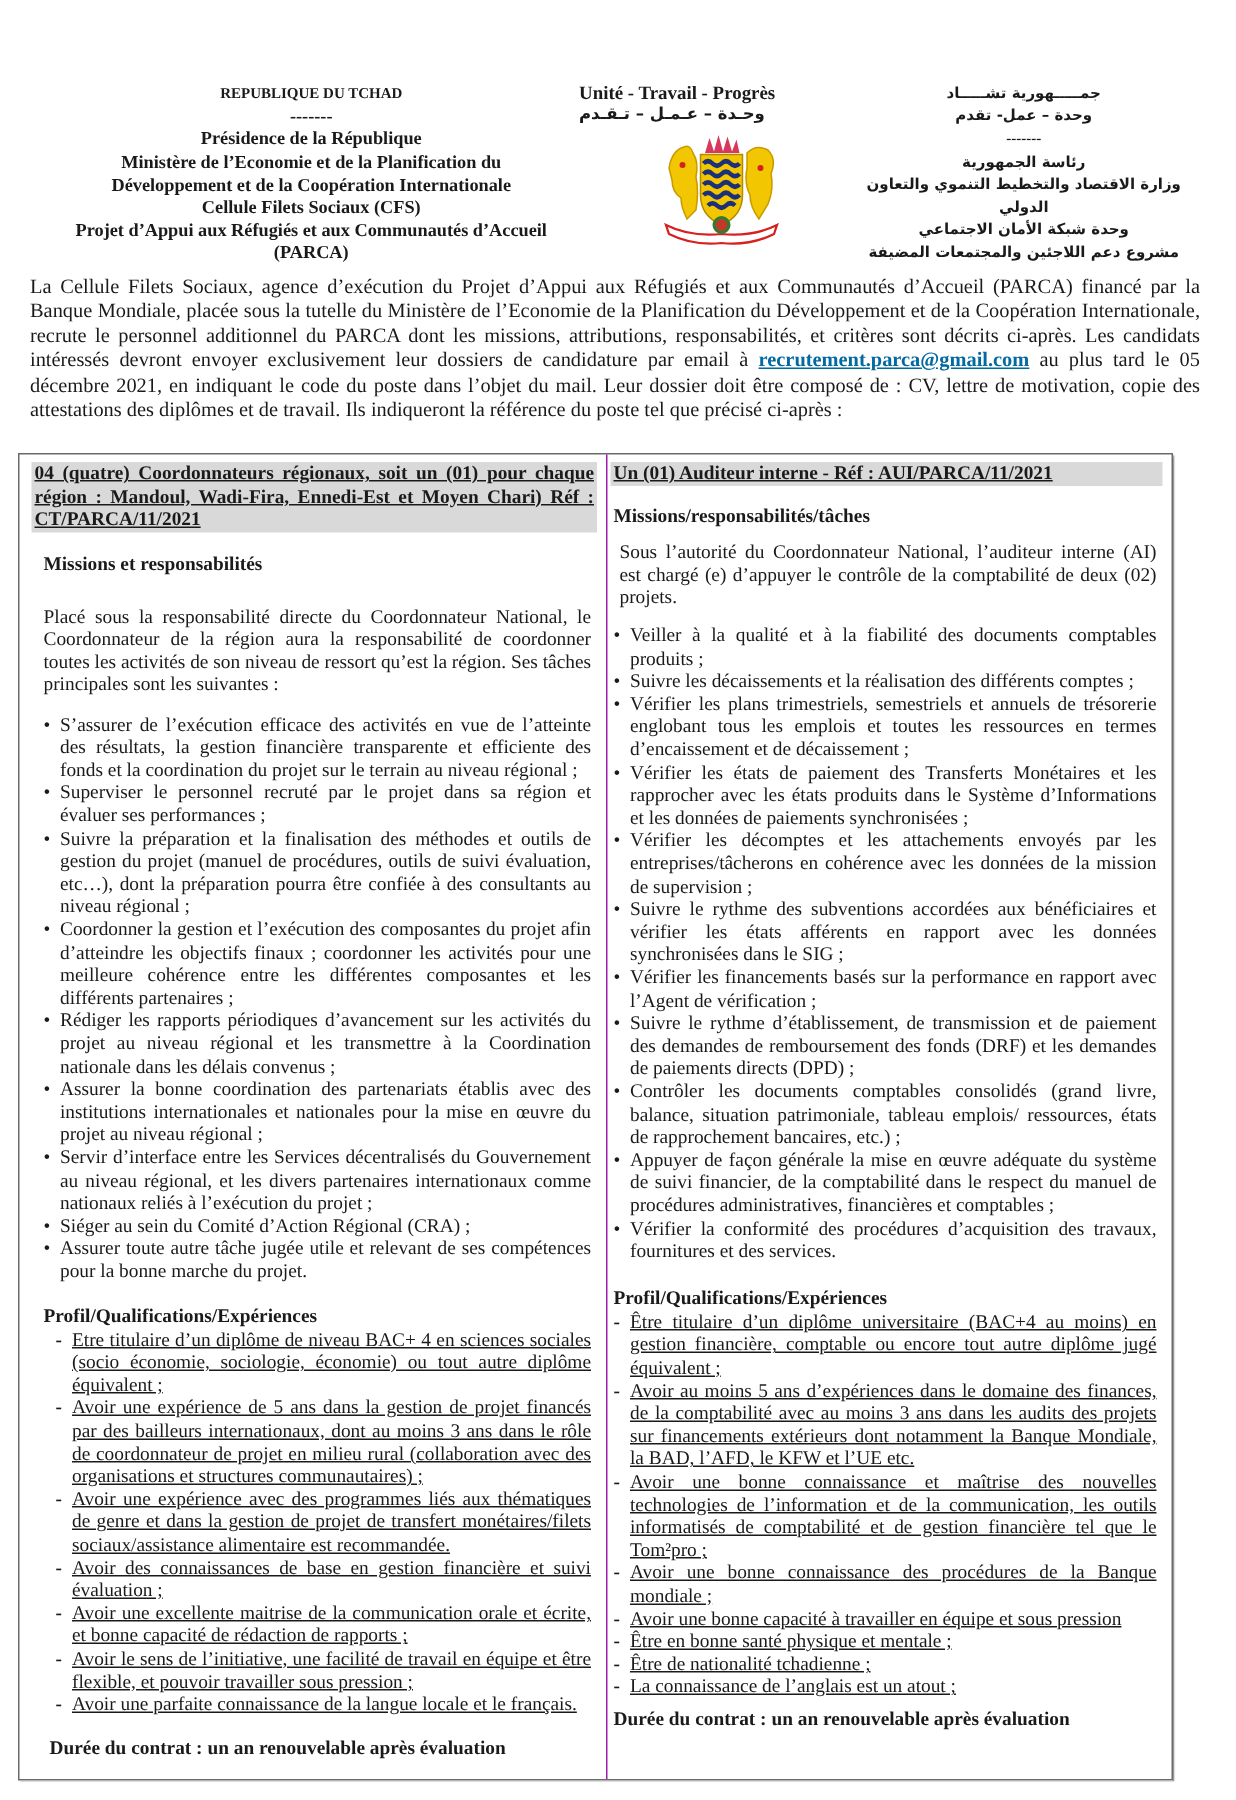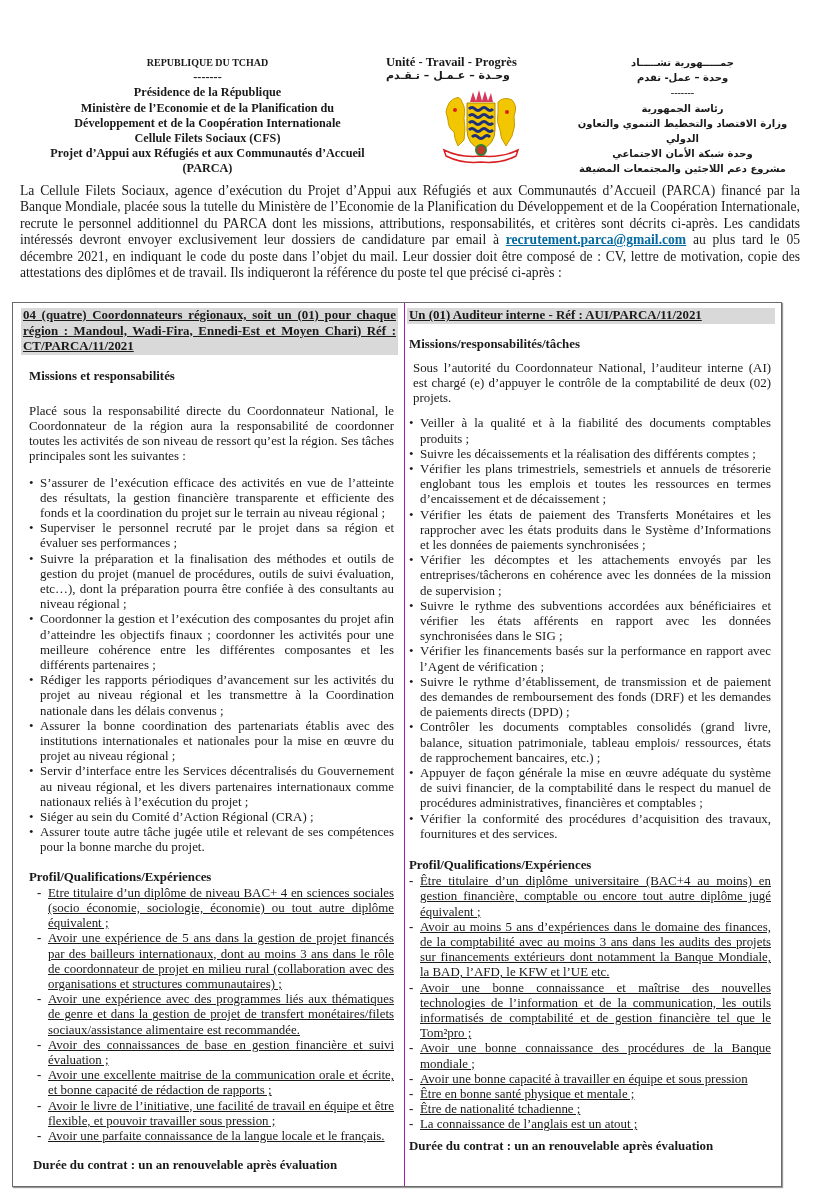--- a/index.html
+++ b/index.html
@@ -128,21 +128,21 @@
       <li>Siéger au sein du Comité d’Action Régional (CRA) ;</li>
       <li>Assurer toute autre tâche jugée utile et relevant de ses compétences pour la bonne marche du projet.</li>
     </ul>
     <div class="prof-title">Profil/Qualifications/Expériences</div>
     <ul class="dashes">
       <li>Etre titulaire d’un diplôme de niveau BAC+ 4 en sciences sociales (socio économie, sociologie, économie) ou tout autre diplôme équivalent ;</li>
       <li>Avoir une expérience de 5 ans dans la gestion de projet financés par des bailleurs internationaux, dont au moins 3 ans dans le rôle de coordonnateur de projet en milieu rural (collaboration avec des organisations et structures communautaires) ;</li>
       <li>Avoir une expérience avec des programmes liés aux thématiques de genre et dans la gestion de projet de transfert monétaires/filets sociaux/assistance alimentaire est recommandée.</li>
       <li>Avoir des connaissances de base en gestion financière et suivi évaluation ;</li>
       <li>Avoir une excellente maitrise de la communication orale et écrite, et bonne capacité de rédaction de rapports ;</li>
-      <li>Avoir le livre de l’initiative, une facilité de travail en équipe et être flexible, et pouvoir travailler sous pression ;</li>
+      <li>Avoir le sens de l’initiative, une facilité de travail en équipe et être flexible, et pouvoir travailler sous pression ;</li>
       <li>Avoir une parfaite connaissance de la langue locale et le français.</li>
     </ul>
     <div class="duration">Durée du contrat : un an renouvelable après évaluation</div>
   </div>
 
   <div class="col right">
     <div class="job-head">Un (01) Auditeur interne - Réf : AUI/PARCA/11/2021</div>
     <div class="sec-title">Missions/responsabilités/tâches</div>
     <div class="para">Sous l’autorité du Coordonnateur National, l’auditeur interne (AI) est chargé (e) d’appuyer le contrôle de la comptabilité de deux (02) projets.</div>
     <ul class="bullets">

